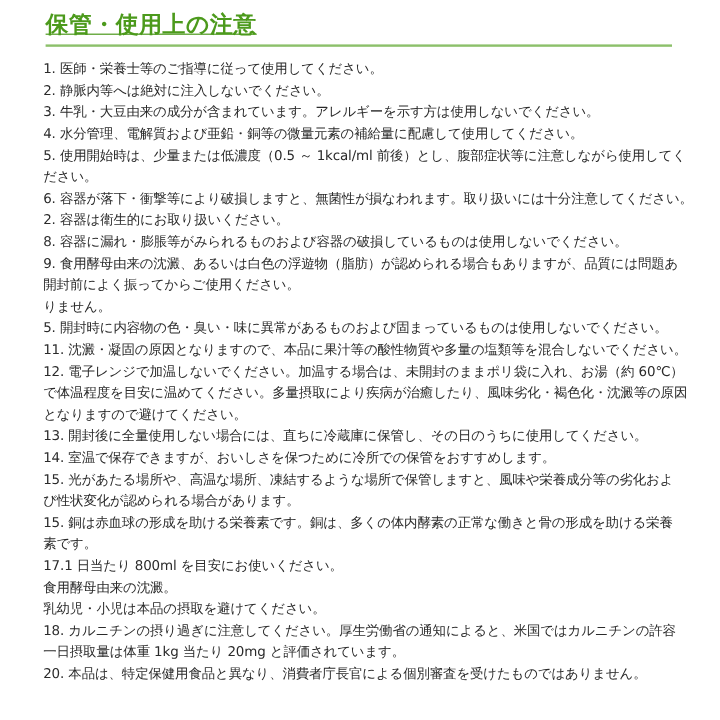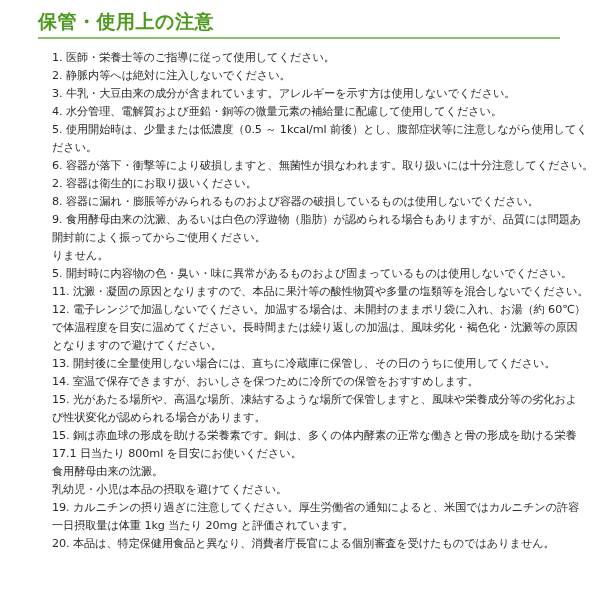--- a/index.html
+++ b/index.html
@@ -23,32 +23,33 @@
       height: 30px;
     }
     .title {
       font-size: 19px;
       font-weight: bold;
       color: #4c9a1c;
       letter-spacing: 0.5px;
       line-height: 26px;
       margin: 0;
       white-space: nowrap;
+      text-decoration: underline;
     }
     .rule {
       position: absolute;
       left: 0;
       top: 29px;
       width: 522px;
       height: 2px;
       background: #8cc06a;
     }
     .notes {
       position: absolute;
-      left: 52px;
+      left: 36px;
       top: 49px;
       width: 520px;
       margin: 0;
       padding: 0;
       list-style: none;
       font-size: 11.2px;
       line-height: 18px;
       letter-spacing: -0.1px;
     }
     .notes .line {
@@ -97,43 +98,44 @@
     <div class="line">りません。</div>
   </li>
   <li>
     <div class="line">5. 開封時に内容物の色・臭い・味に異常があるものおよび固まっているものは使用しないでください。</div>
   </li>
   <li>
     <div class="line">11. 沈澱・凝固の原因となりますので、本品に果汁等の酸性物質や多量の塩類等を混合しないでください。</div>
   </li>
   <li>
     <div class="line">12. 電子レンジで加温しないでください。加温する場合は、未開封のままポリ袋に入れ、お湯（約 60℃）</div>
-    <div class="line">で体温程度を目安に温めてください。長時間または繰り返しの加温は、風味劣化・褐色化・沈澱等の原因</div>
+    <div class="line">で体温程度を目安に温めてください。多量摂取により疾病が治癒したり、風味劣化・褐色化・沈澱等の原因</div>
     <div class="line">となりますので避けてください。</div>
   </li>
   <li>
     <div class="line">13. 開封後に全量使用しない場合には、直ちに冷蔵庫に保管し、その日のうちに使用してください。</div>
   </li>
   <li>
     <div class="line">14. 室温で保存できますが、おいしさを保つために冷所での保管をおすすめします。</div>
   </li>
   <li>
     <div class="line">15. 光があたる場所や、高温な場所、凍結するような場所で保管しますと、風味や栄養成分等の劣化およ</div>
     <div class="line">び性状変化が認められる場合があります。</div>
   </li>
   <li>
     <div class="line">15. 銅は赤血球の形成を助ける栄養素です。銅は、多くの体内酵素の正常な働きと骨の形成を助ける栄養</div>
+    <div class="line">素です。</div>
   </li>
   <li>
     <div class="line">17.1 日当たり 800ml を目安にお使いください。</div>
   </li>
   <li>
     <div class="line">食用酵母由来の沈澱。</div>
     <div class="line">乳幼児・小児は本品の摂取を避けてください。</div>
   </li>
   <li>
-    <div class="line">19. カルニチンの摂り過ぎに注意してください。厚生労働省の通知によると、米国ではカルニチンの許容</div>
+    <div class="line">18. カルニチンの摂り過ぎに注意してください。厚生労働省の通知によると、米国ではカルニチンの許容</div>
     <div class="line">一日摂取量は体重 1kg 当たり 20mg と評価されています。</div>
   </li>
   <li>
     <div class="line">20. 本品は、特定保健用食品と異なり、消費者庁長官による個別審査を受けたものではありません。</div>
   </li>
 </ol>
 
 </body></html>

